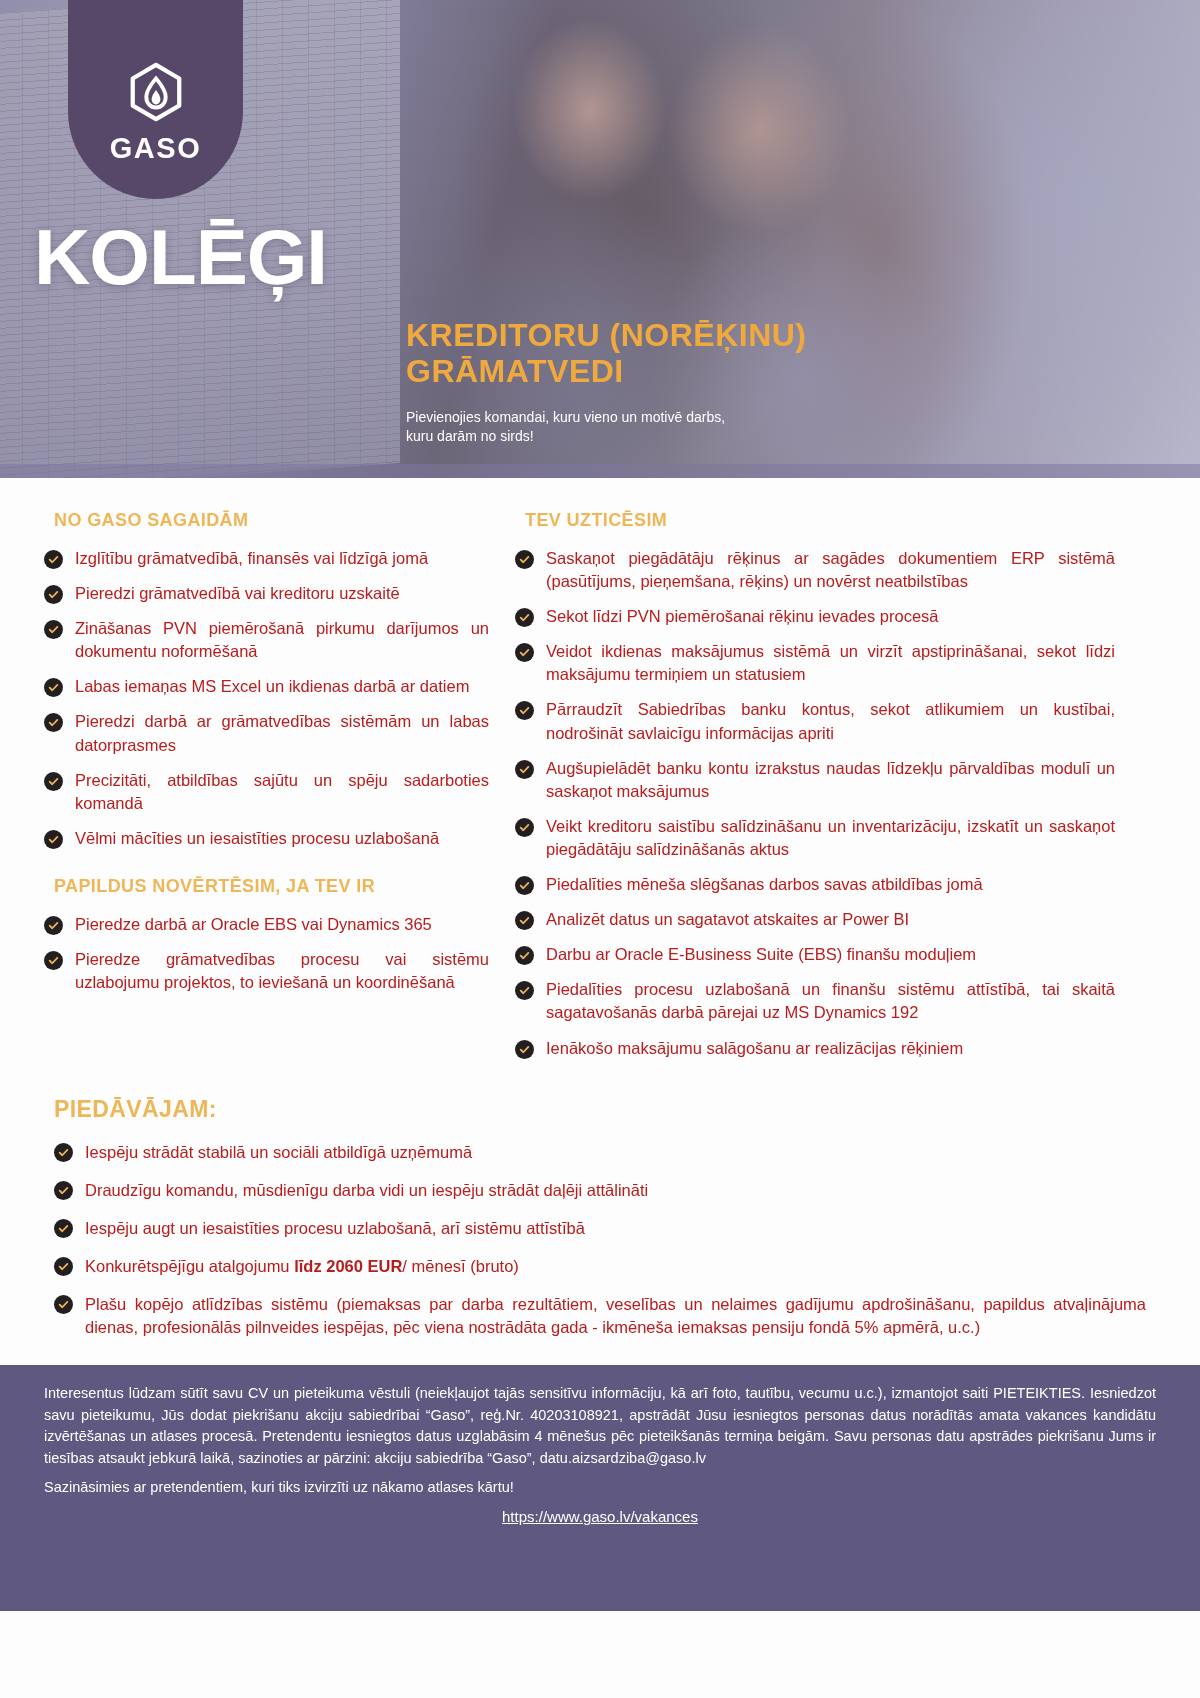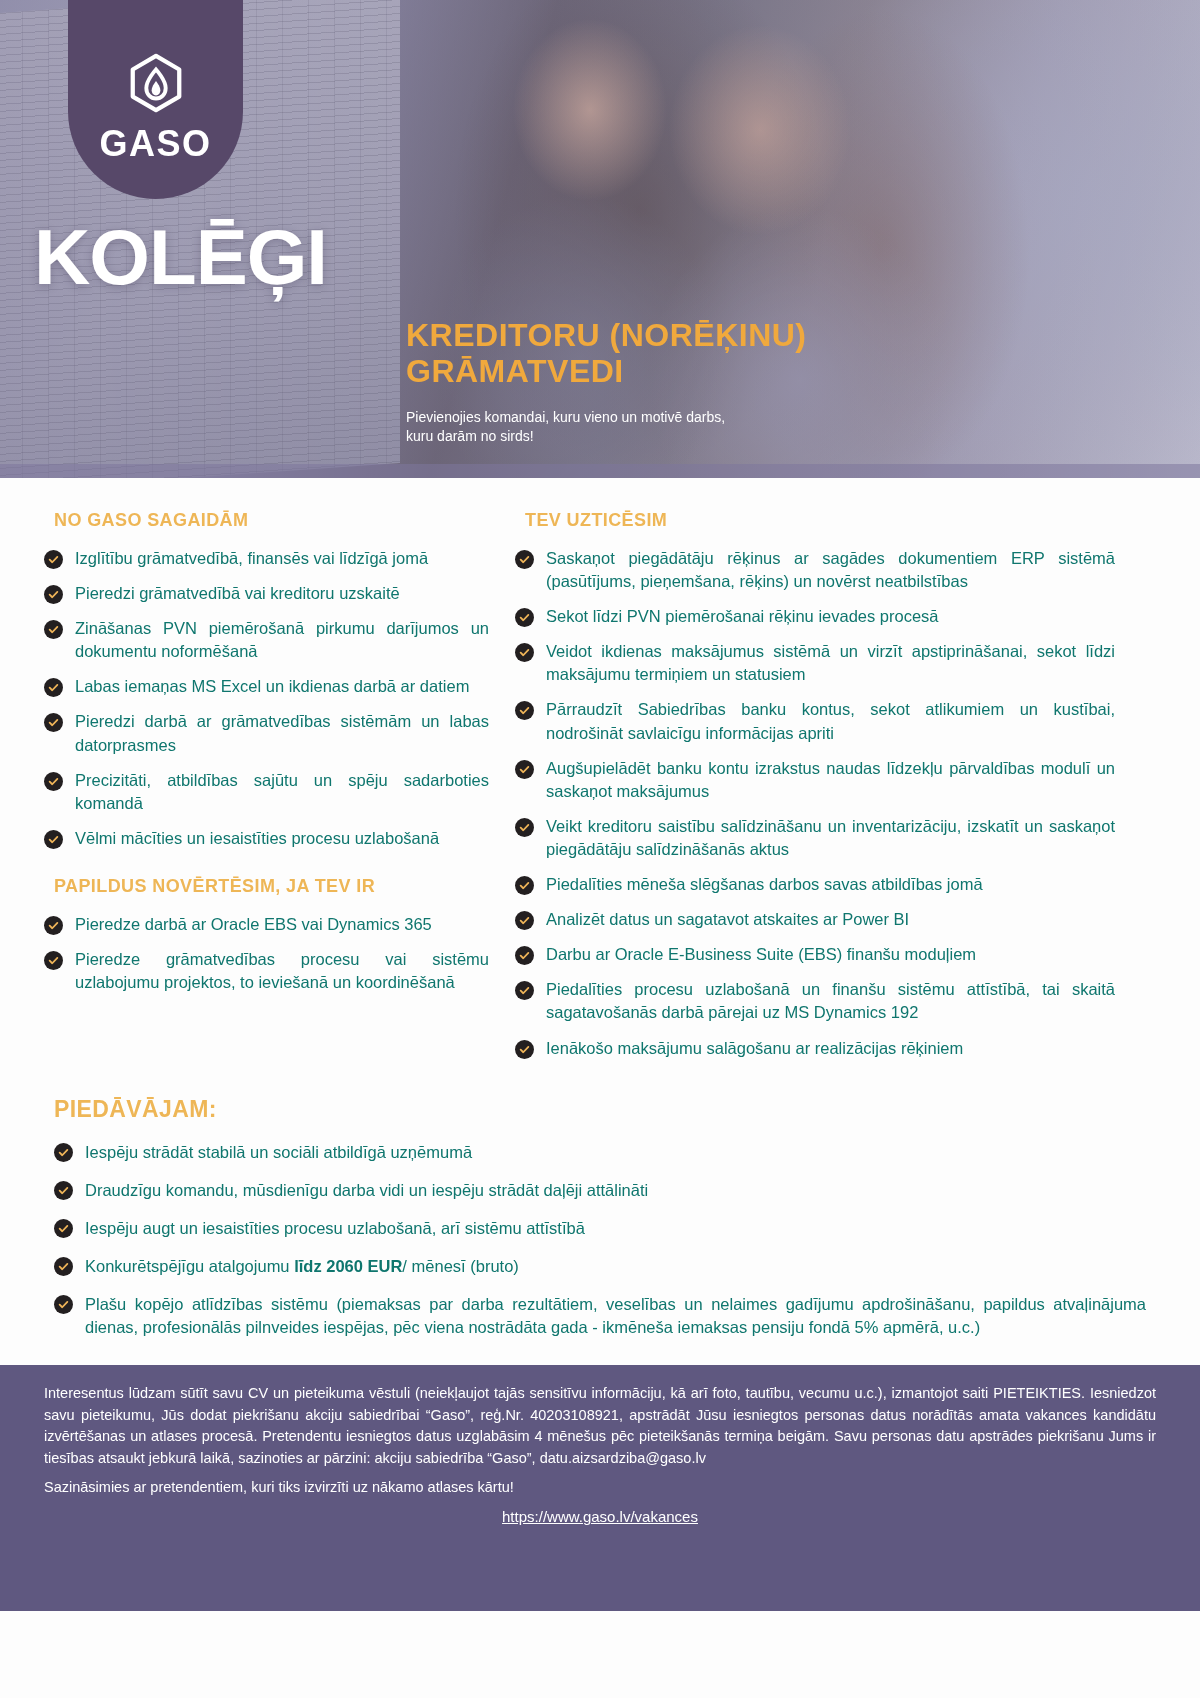--- a/index.html
+++ b/index.html
@@ -80,21 +80,21 @@
     z-index: 4;
     display: flex;
     flex-direction: column;
     align-items: center;
     justify-content: flex-end;
     padding-bottom: 34px;
   }
   .logo-mark { width: 62px; height: 62px; margin-bottom: 8px; }
   .logo-word {
     color: #ffffff;
-    font-size: 36px;
+    font-size: 29px;
     font-weight: 700;
     letter-spacing: 1.5px;
   }
 
   .hero-left {
     position: absolute;
     left: 34px; top: 220px;
     z-index: 3;
   }
   .hero-title {
@@ -158,21 +158,21 @@
     width: 19px; height: 19px;
     margin: 3px 12px 0 0;
     border-radius: 50%;
     background: #231f20;
     display: flex;
     align-items: center;
     justify-content: center;
   }
   .tick svg { width: 11px; height: 11px; display: block; }
   .li-text {
-    color: #0f766e;
+    color: #b91c1c;
     font-size: 16.5px;
     line-height: 1.40;
     text-align: justify;
     flex: 1 1 auto;
   }
   .col-right .li-text { font-size: 16.5px; }
 
   
   .offer {
     margin-top: 24px;

